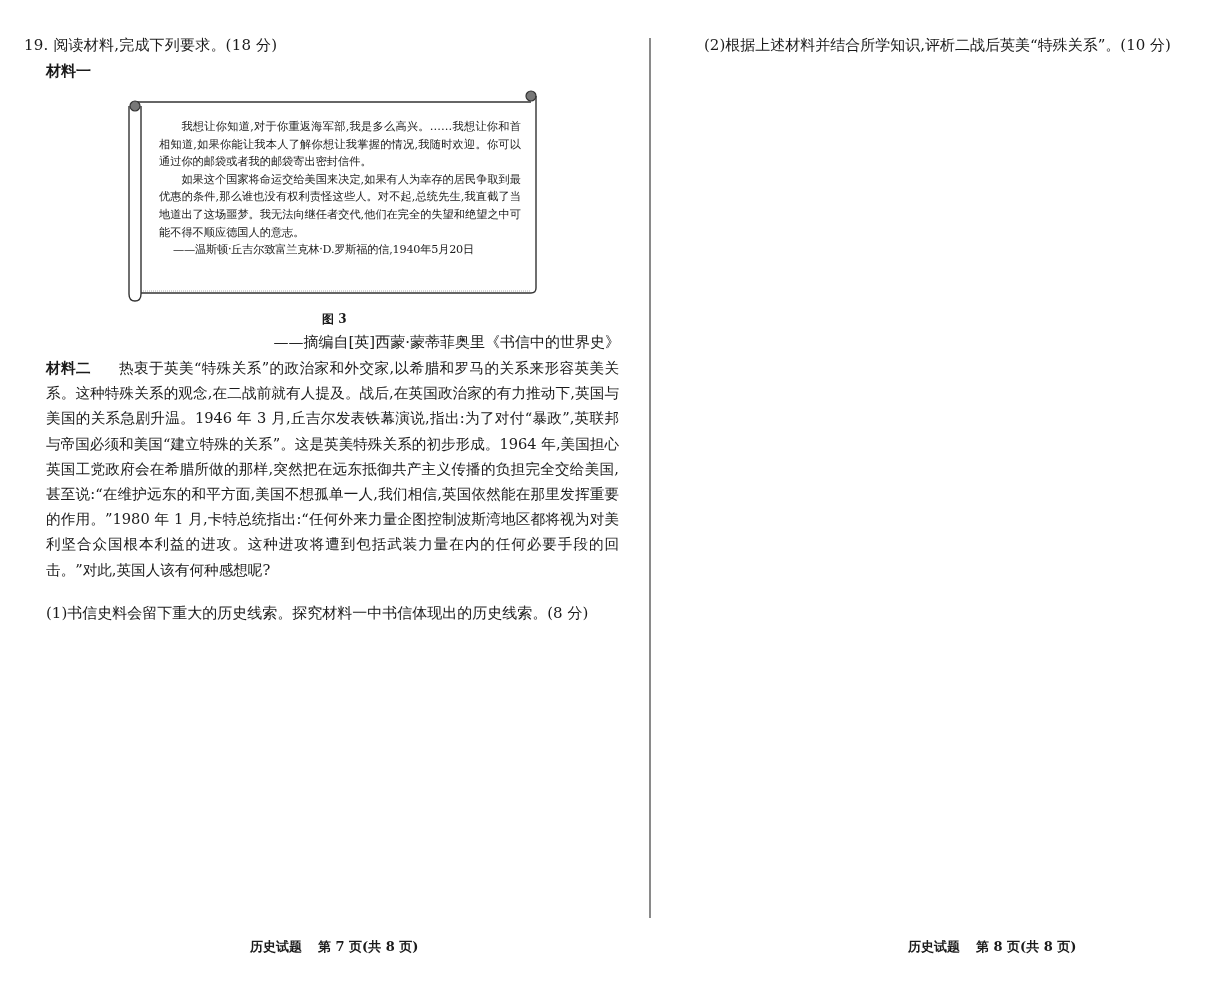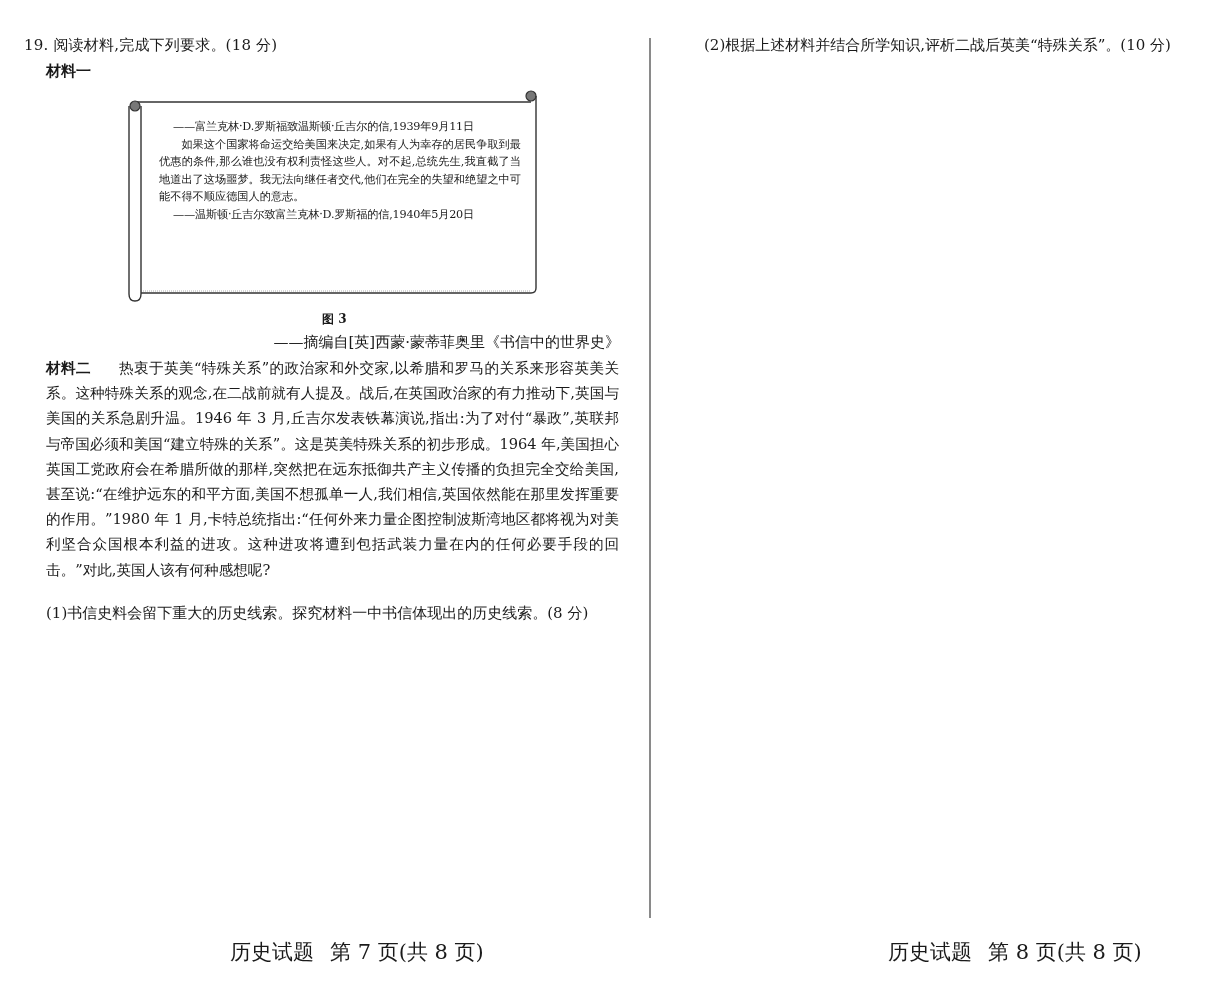--- a/index.html
+++ b/index.html
@@ -60,22 +60,23 @@
       font-family: "DejaVu Sans", "Liberation Sans", sans-serif;
     }
 
     .sub-q {
       position: absolute; font-size: 15px; white-space: nowrap;
     }
     .sub-q1 { left: 46px; top: 604px; }
     .sub-q2 { left: 704px; top: 36px; }
 
     .footer {
-      position: absolute; top: 938px; font-size: 21px; white-space: nowrap;
-      font-weight: normal;
+      position: absolute; top: 938px; font-size: 13px; white-space: nowrap;
+      font-weight: bold;
+      margin-left: 20px;
     }
     .footer-left { left: 230px; }
     .footer-right { left: 888px; }
     .footer .gap { display: inline-block; width: 16px; }
   </style>
 </head>
 <body>
 
 <div class="page page-left">
   <div class="q-title">19. 阅读材料,完成下列要求。(18 分)</div>
@@ -87,21 +88,21 @@
       <path d="M8 12 L404 12" stroke="#333" stroke-width="1.4" fill="none"></path>
 
       <circle cx="404" cy="6" r="5" fill="#777" stroke="#333" stroke-width="1.2"></circle>
       <path d="M409 6 L409 198 Q409 203 404 203 L14 203" stroke="#333" stroke-width="1.4" fill="none"></path>
       <path d="M14 201 L404 201" stroke="#777" stroke-width="0.6" stroke-dasharray="1,1" fill="none"></path>
 
       <circle cx="8" cy="16" r="5" fill="#777" stroke="#333" stroke-width="1.2"></circle>
       <path d="M2 16 L2 204 Q2 211 8 211 Q14 211 14 204 L14 16" stroke="#333" stroke-width="1.4" fill="none"></path>
     </svg>
     <div class="letters">
-      <p class="sig">——富兰克林·D.罗斯福致温斯顿·丘吉尔的信,1939年9月11日</p>
+      <p>我想让你知道,对于你重返海军部,我是多么高兴。……我想让你和首相知道,如果你能让我本人了解你想让我掌握的情况,我随时欢迎。你可以通过你的邮袋或者我的邮袋寄出密封信件。</p>
       <p>如果这个国家将命运交给美国来决定,如果有人为幸存的居民争取到最优惠的条件,那么谁也没有权利责怪这些人。对不起,总统先生,我直截了当地道出了这场噩梦。我无法向继任者交代,他们在完全的失望和绝望之中可能不得不顺应德国人的意志。</p>
       <p class="sig">——温斯顿·丘吉尔致富兰克林·D.罗斯福的信,1940年5月20日</p>
     </div>
   </div>
 
   <div class="fig-caption">图 3</div>
   <div class="source source-1">——摘编自[英]西蒙·蒙蒂菲奥里《书信中的世界史》</div>
 
   <div class="mat2">
     <span class="label">材料二</span><span>热衷于英美“特殊关系”的政治家和外交家,以希腊和罗马的关系来形容英美关系。这种特殊关系的观念,在二战前就有人提及。战后,在英国政治家的有力推动下,英国与美国的关系急剧升温。1946 年 3 月,丘吉尔发表铁幕演说,指出:为了对付“暴政”,英联邦与帝国必须和美国“建立特殊的关系”。这是英美特殊关系的初步形成。1964 年,美国担心英国工党政府会在希腊所做的那样,突然把在远东抵御共产主义传播的负担完全交给美国,甚至说:“在维护远东的和平方面,美国不想孤单一人,我们相信,英国依然能在那里发挥重要的作用。”1980 年 1 月,卡特总统指出:“任何外来力量企图控制波斯湾地区都将视为对美利坚合众国根本利益的进攻。这种进攻将遭到包括武装力量在内的任何必要手段的回击。”对此,英国人该有何种感想呢?</span>

